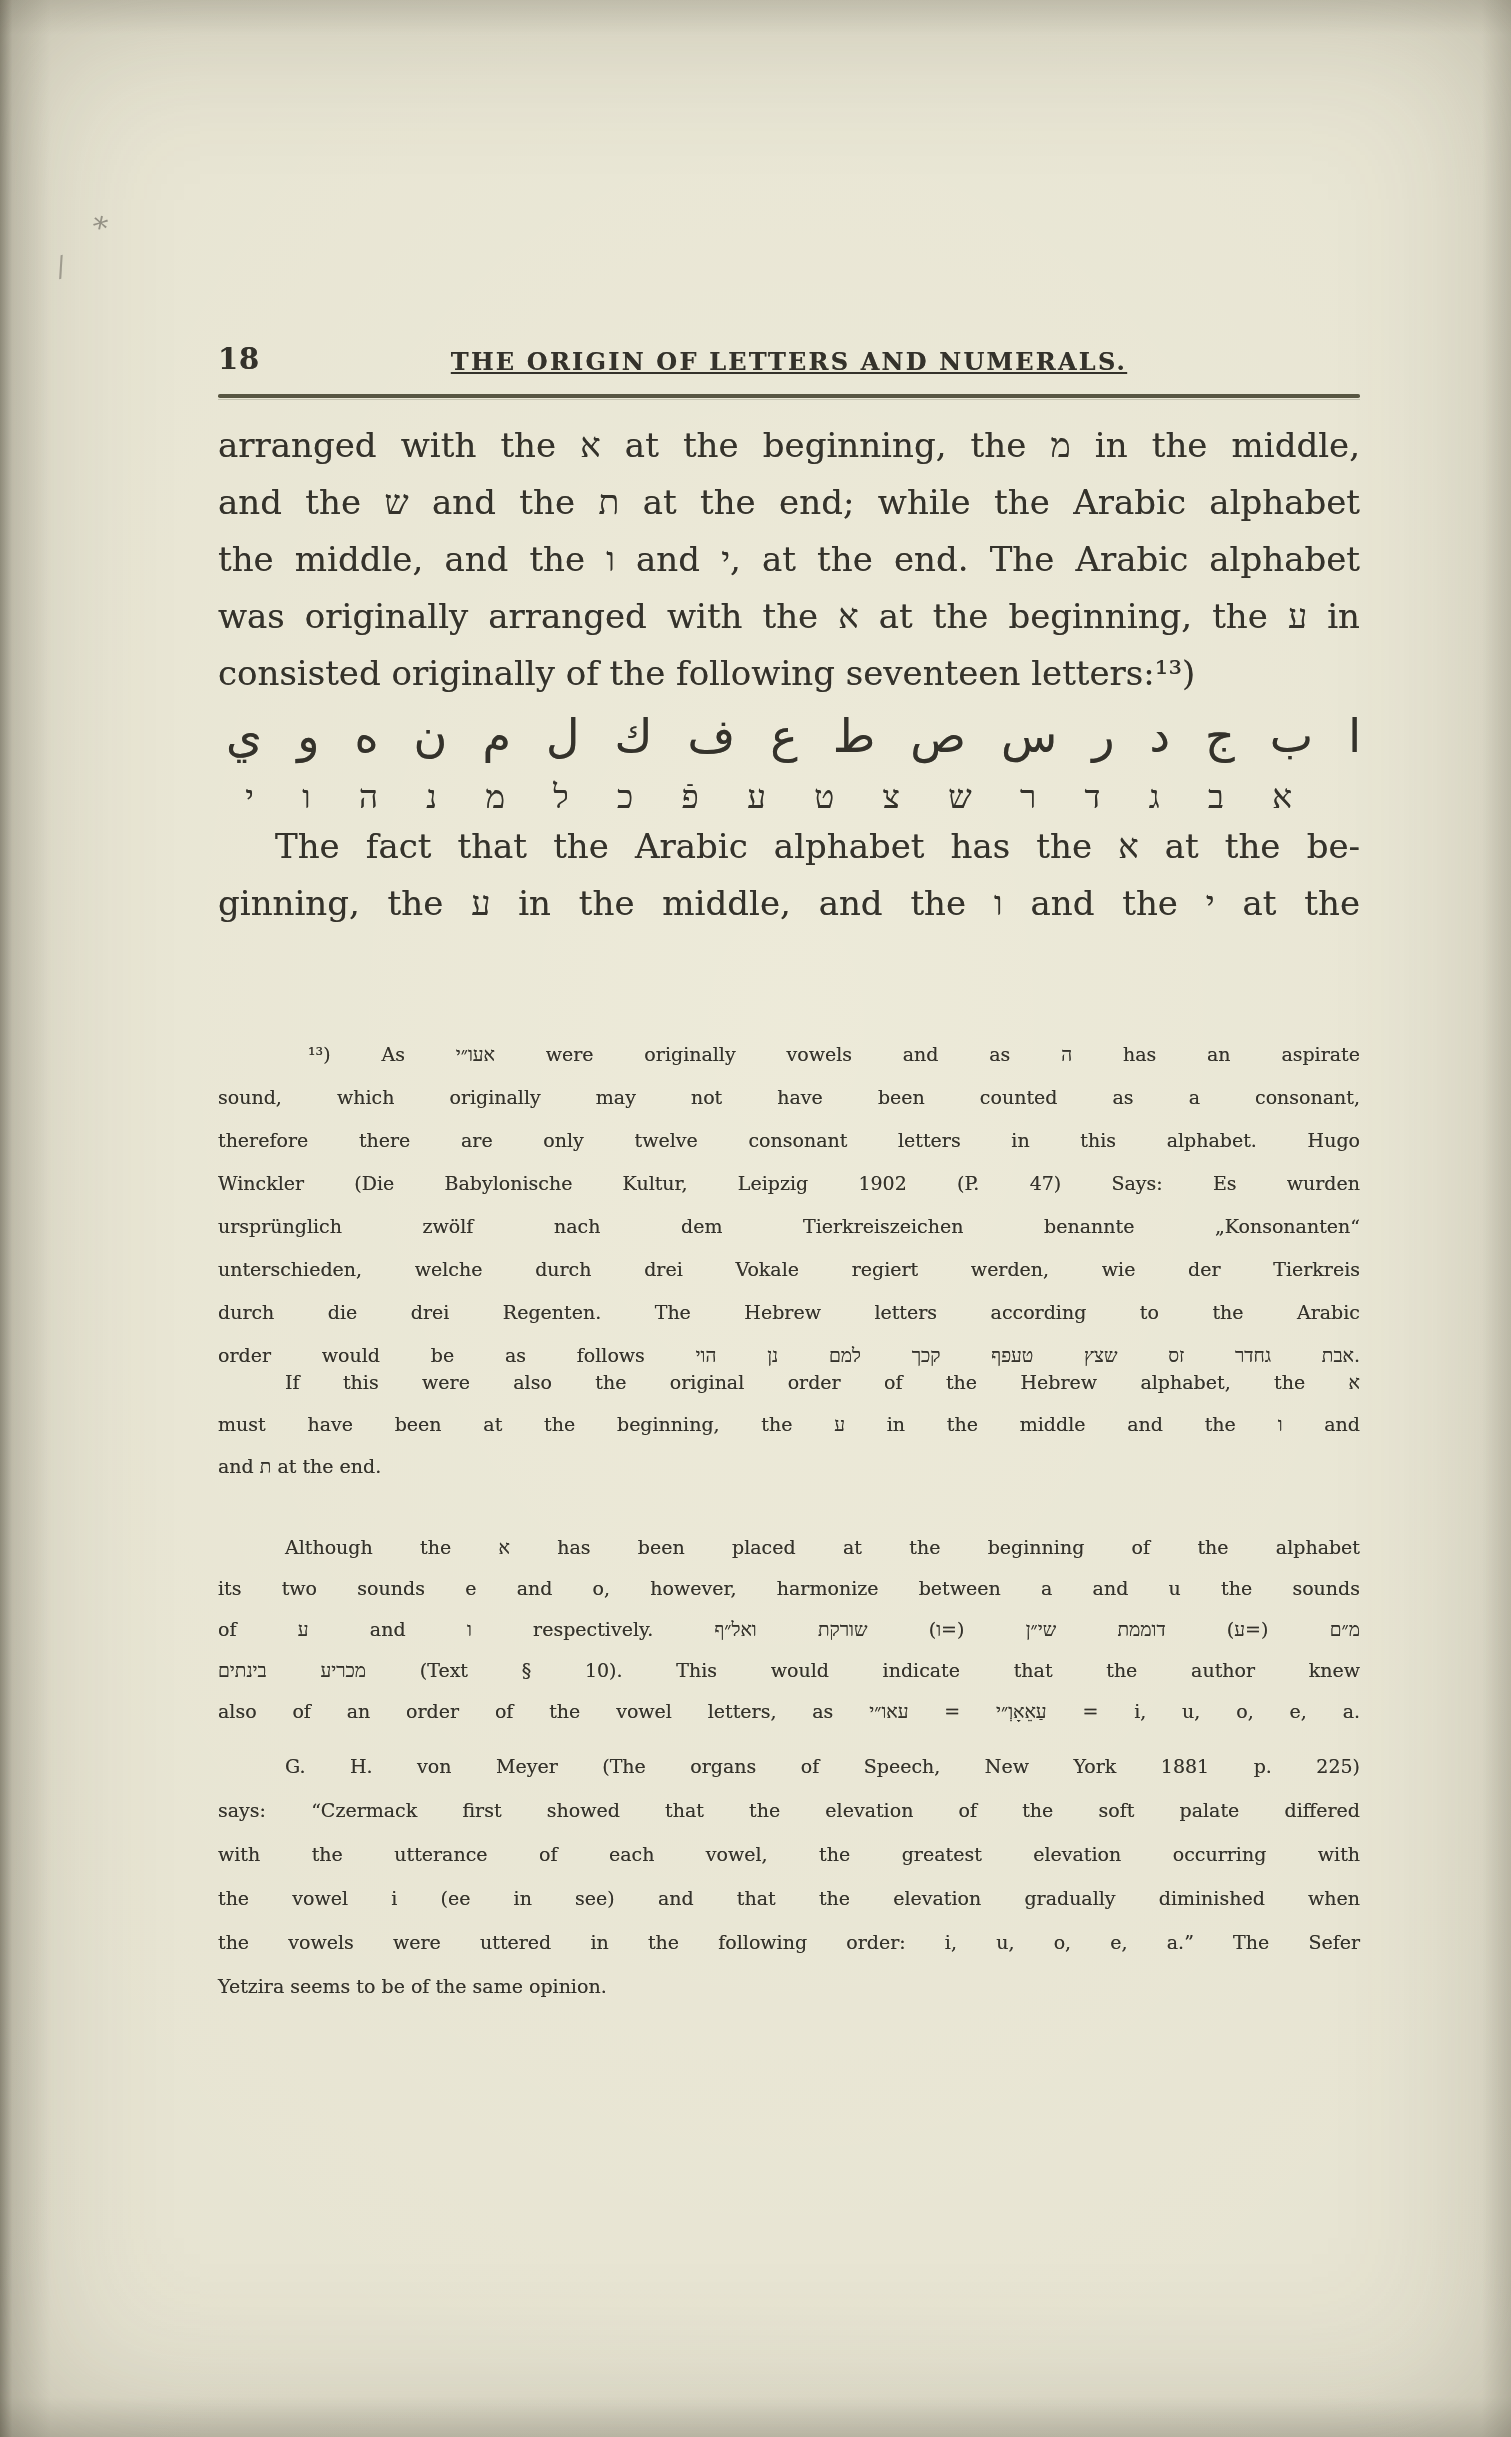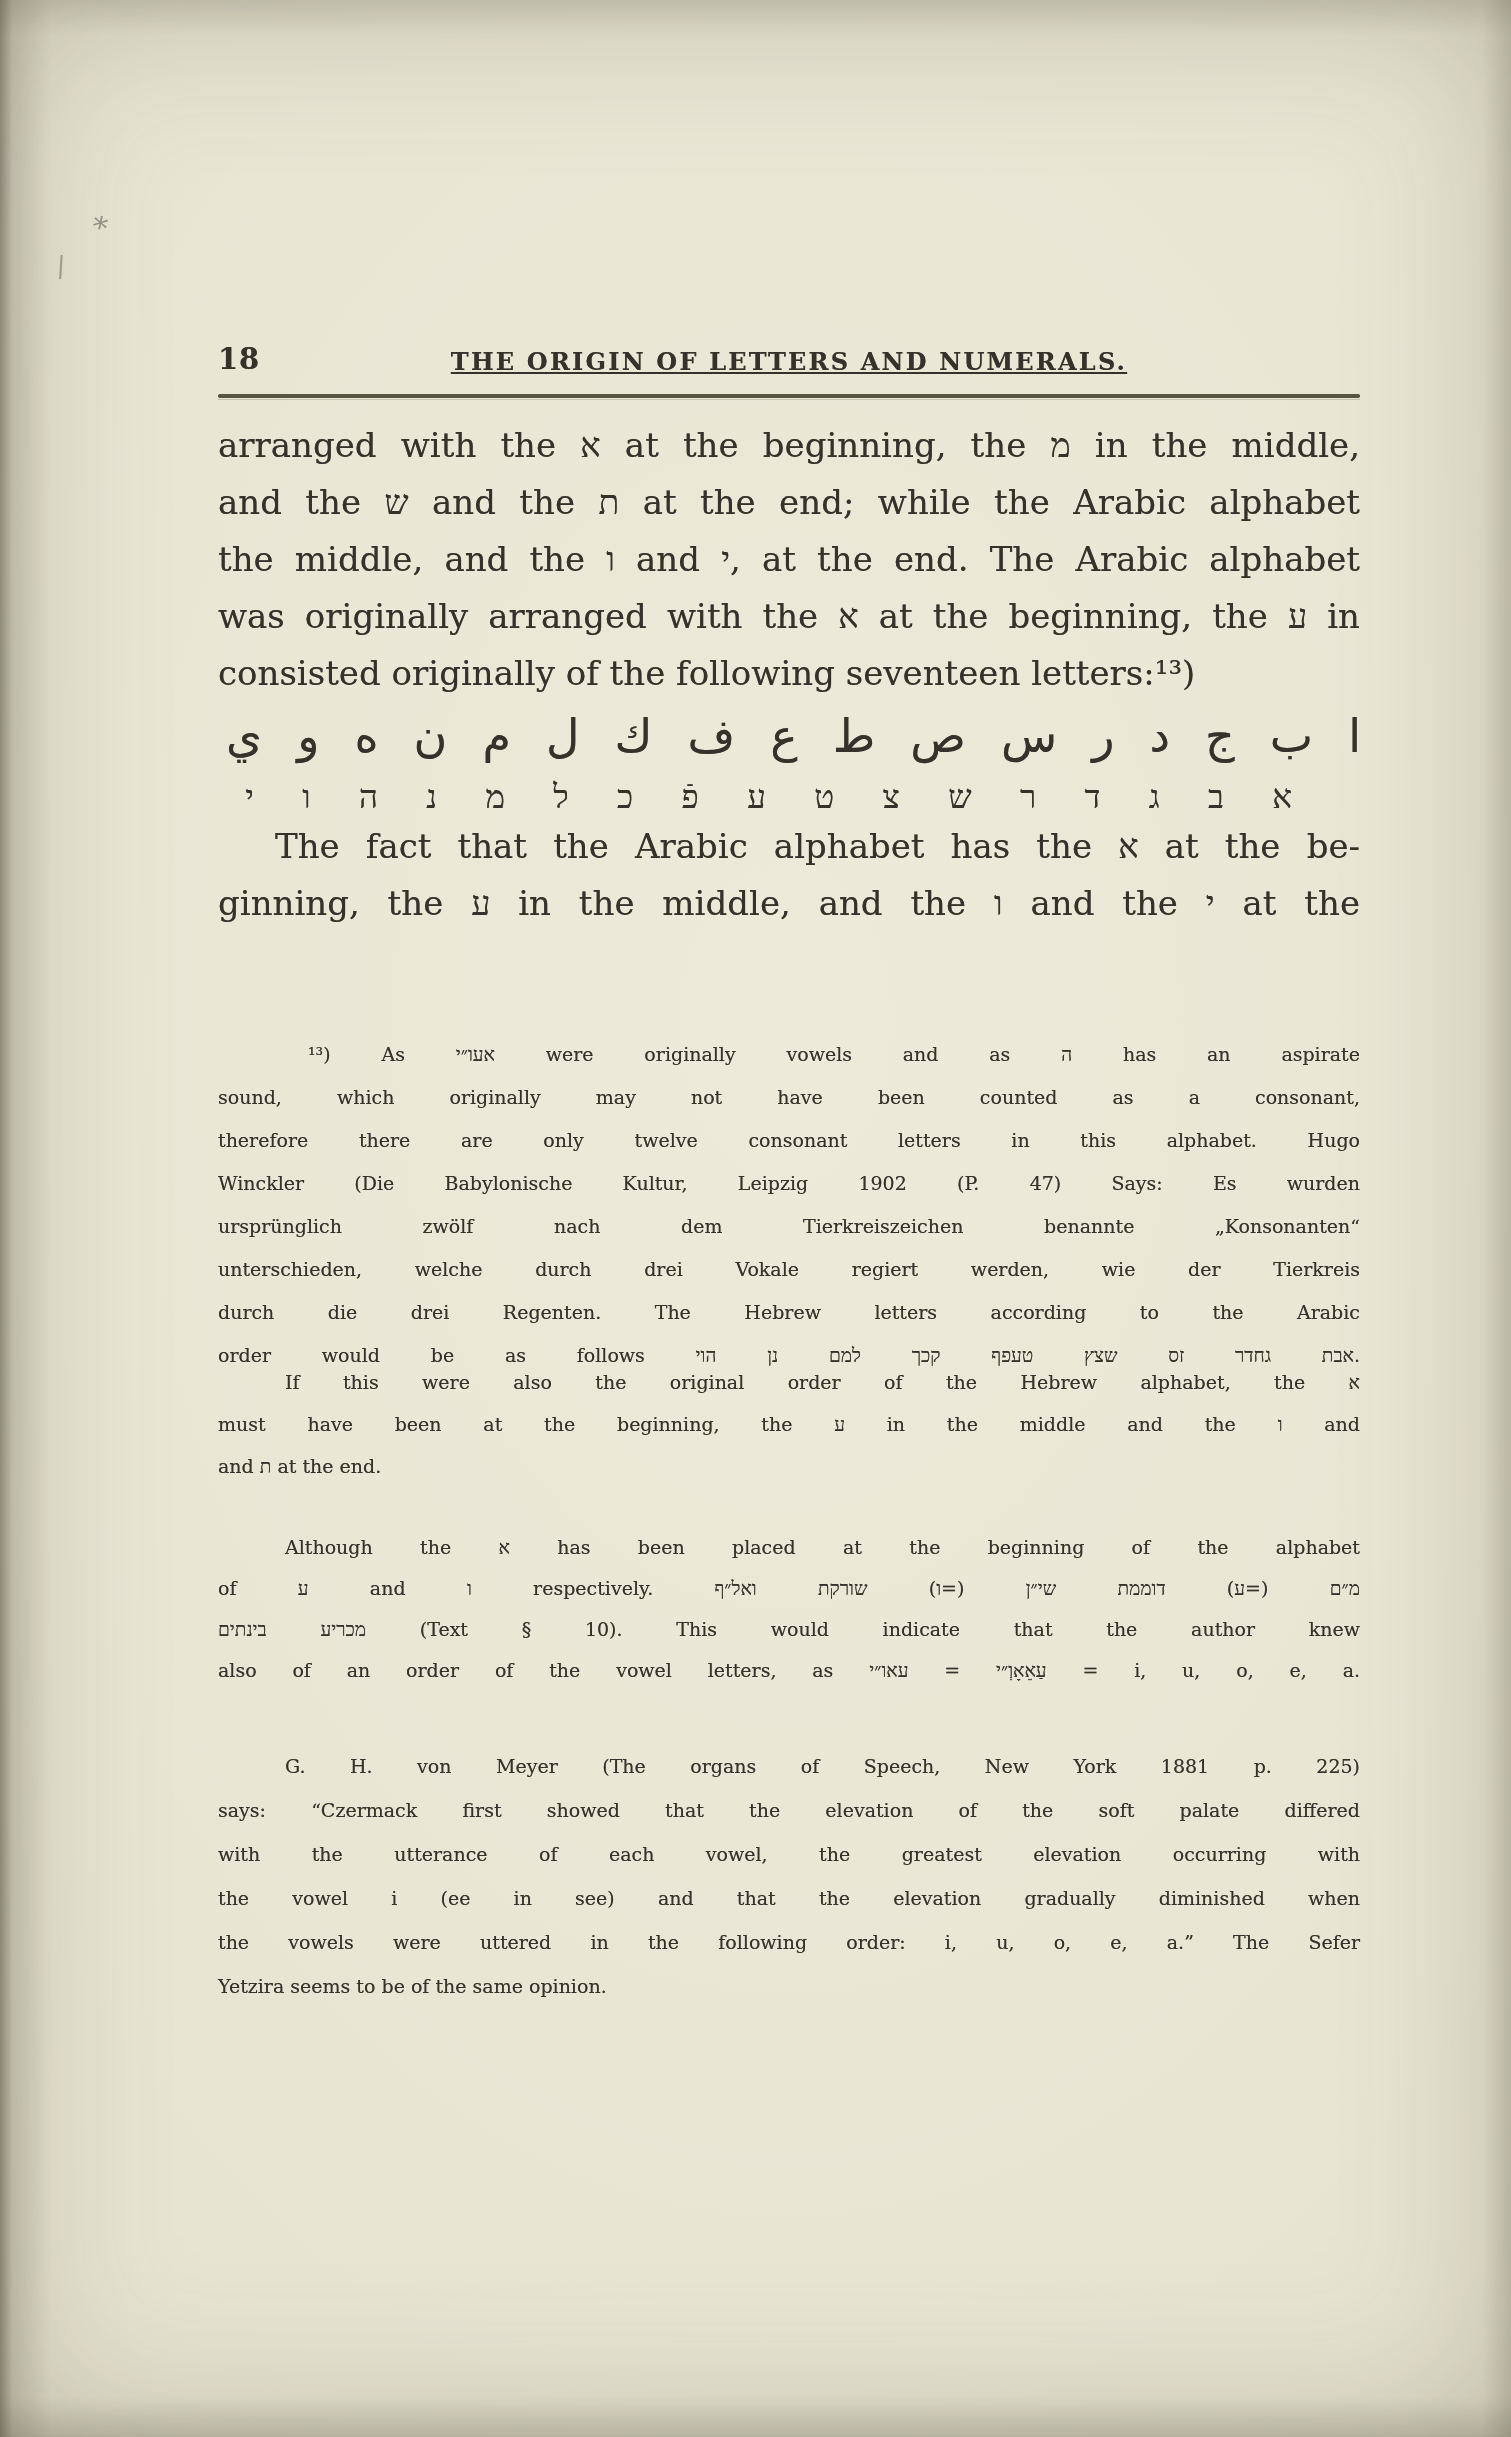--- a/index.html
+++ b/index.html
@@ -150,20 +150,21 @@
     </div>
 
   <div class="abs textblock fn-size ink fn-p2">
       <div class="tline">If this were also the original order of the Hebrew alphabet, the א</div>
       <div class="tline">must have been at the beginning, the ע in the middle and the ו and</div>
       <div class="tline" style="text-align-last: left;">and ת at the end.</div>
     </div>
 
   <div class="abs textblock fn-size ink fn-p3">
       <div class="tline">Although the א has been placed at the beginning of the alphabet</div>
+      <div class="tline">its two sounds e and o, however, harmonize between a and u the sounds</div>
       <div class="tline">of ע and ו respectively. מ״ם (=ע) דוממת שי״ן (=ו) שורקת ואל״ף</div>
       <div class="tline">מכריע בינתים (Text § 10). This would indicate that the author knew</div>
       <div class="tline">also of an order of the vowel letters, as עאו״י ‎= עַאֵאָוְ״י = i, u, o, e, a.</div>
     </div>
 
   <div class="abs textblock fn-size ink fn-p4">
       <div class="tline">G. H. von Meyer (The organs of Speech, New York 1881 p. 225)</div>
       <div class="tline">says: “Czermack first showed that the elevation of the soft palate differed</div>
       <div class="tline">with the utterance of each vowel, the greatest elevation occurring with</div>
       <div class="tline">the vowel i (ee in see) and that the elevation gradually diminished when</div>

